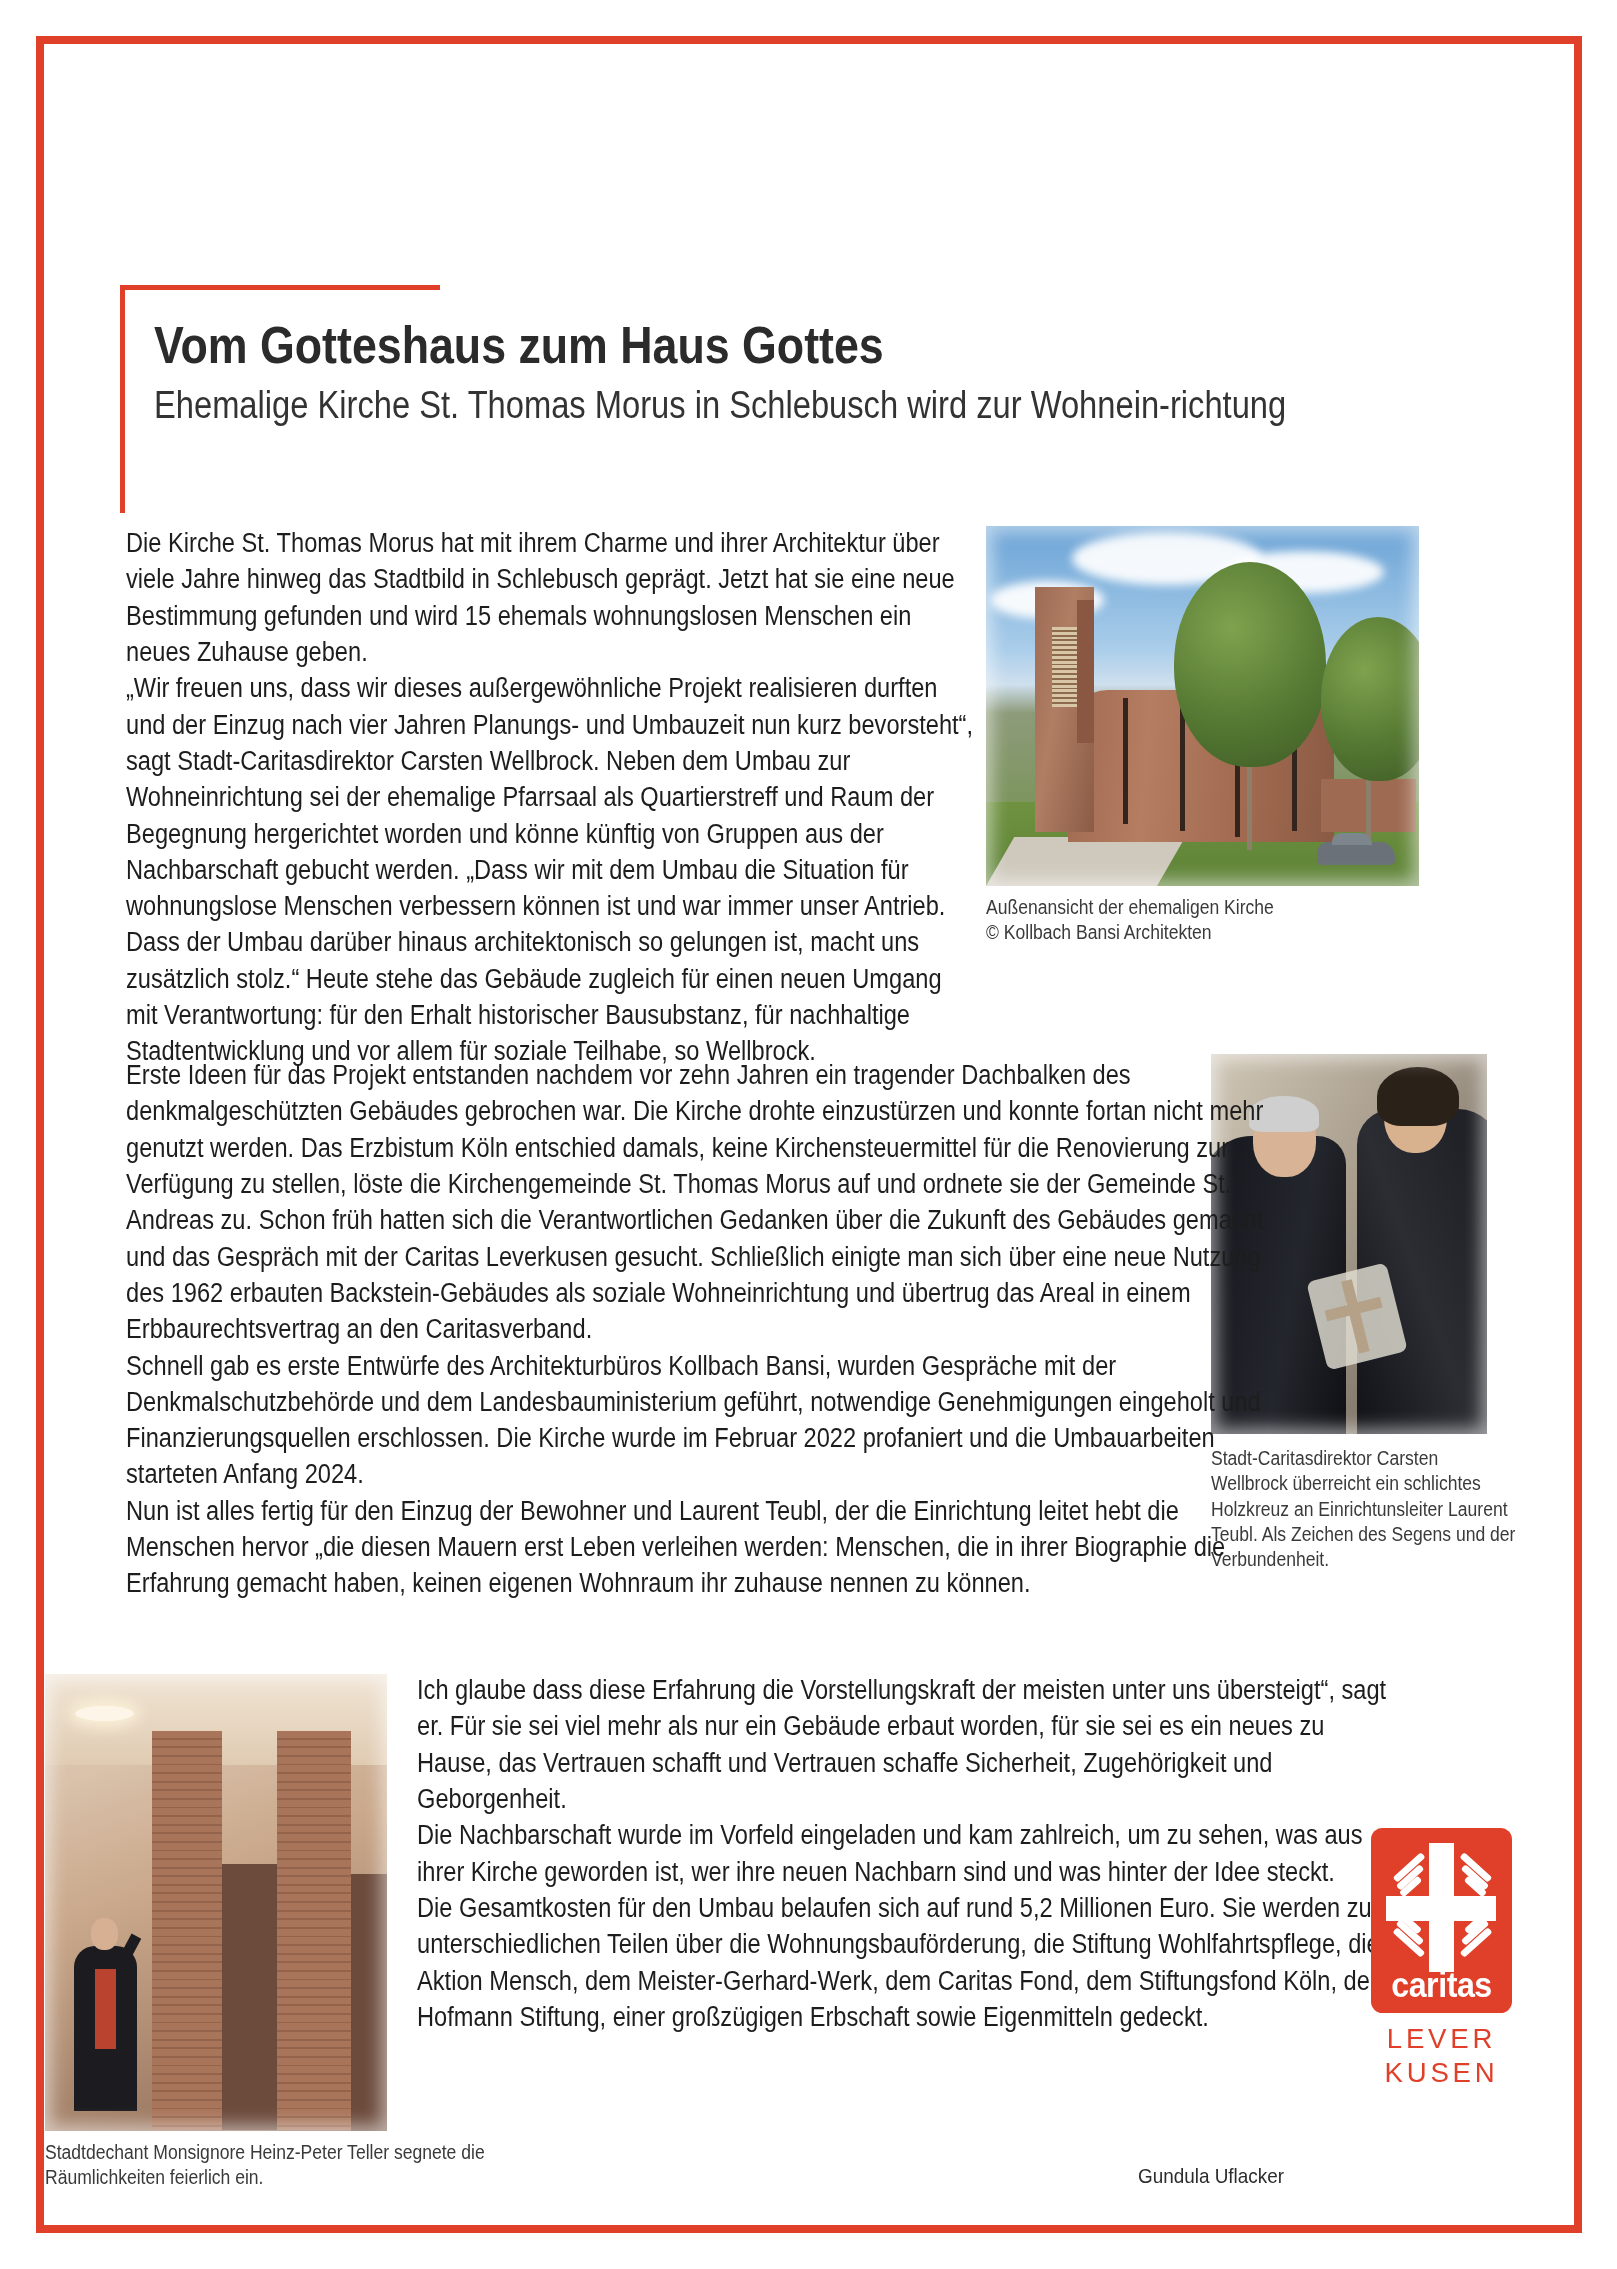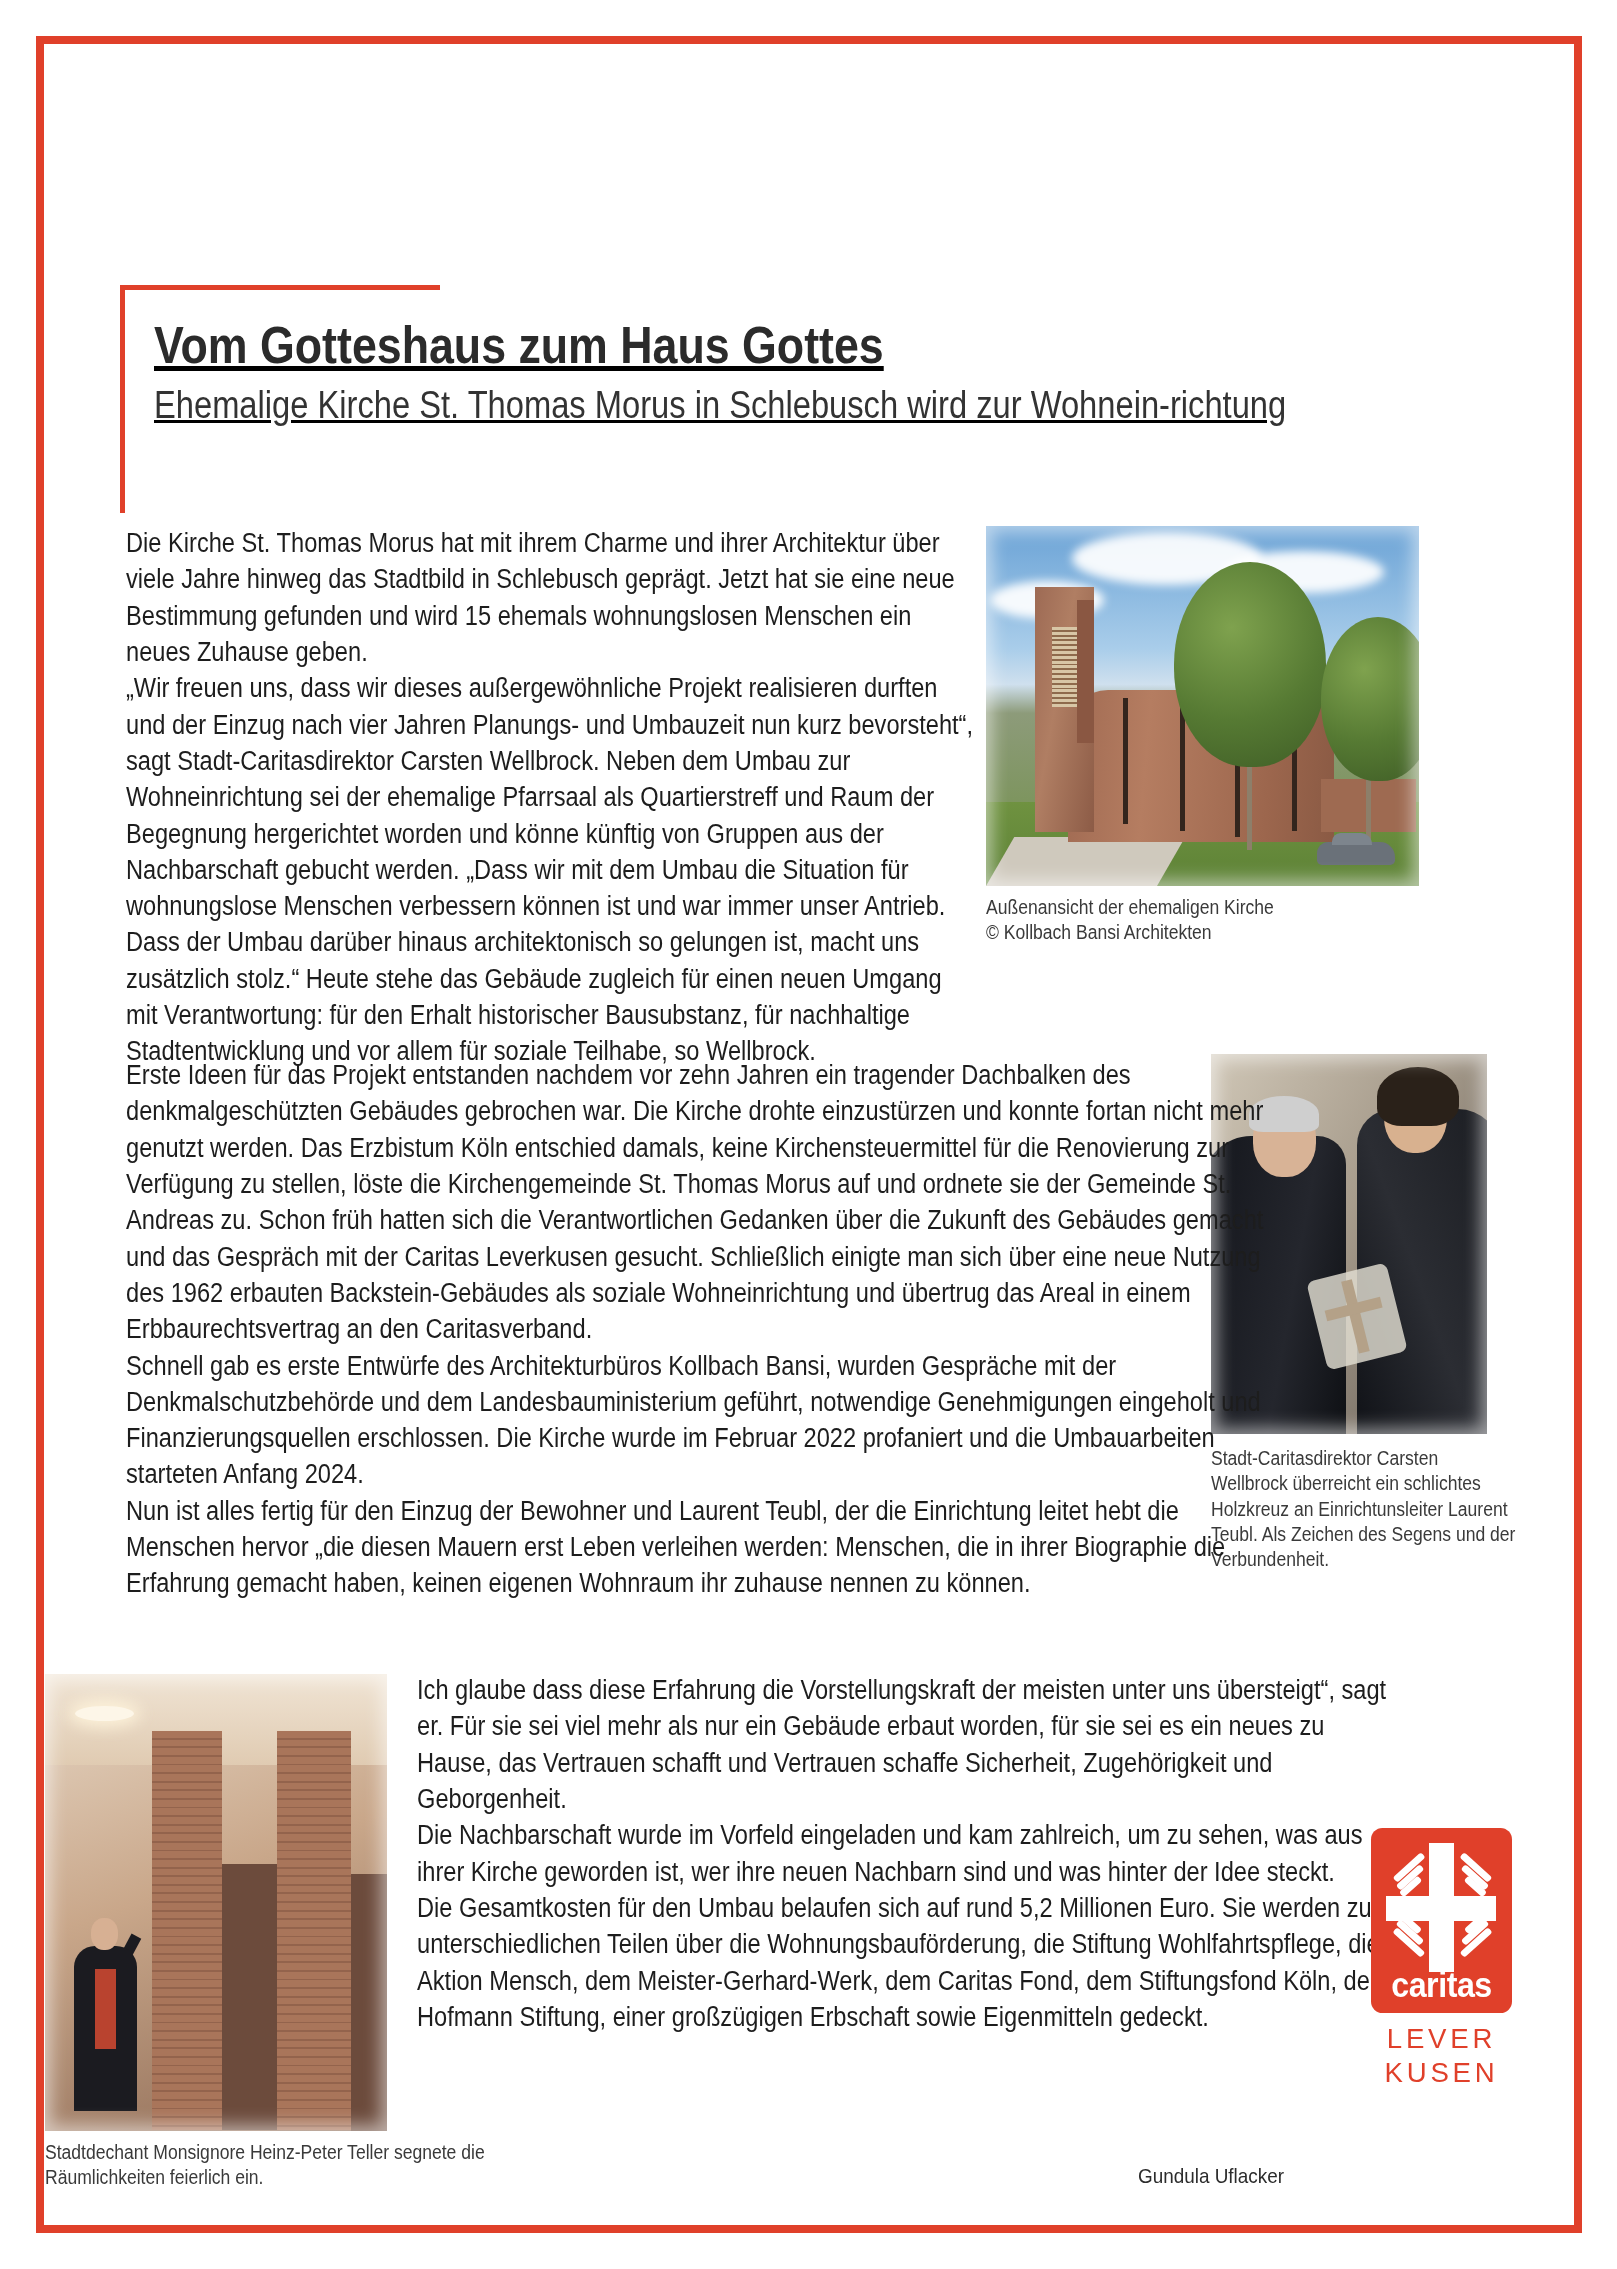--- a/index.html
+++ b/index.html
@@ -66,21 +66,20 @@
     transform: scaleX(0.88);
     transform-origin: right center;
   }
 
   
   .headline-wrap {
     position: absolute;
     left: 120px;
     top: 285px;
     width: 1332px;
-    text-decoration: underline;
   }
   .headline-rule {
     position: absolute;
     left: 0;
     top: 0;
     width: 4.8px;
     height: 228px;
     background: #E0402A;
   }
   .headline-rule-top {

